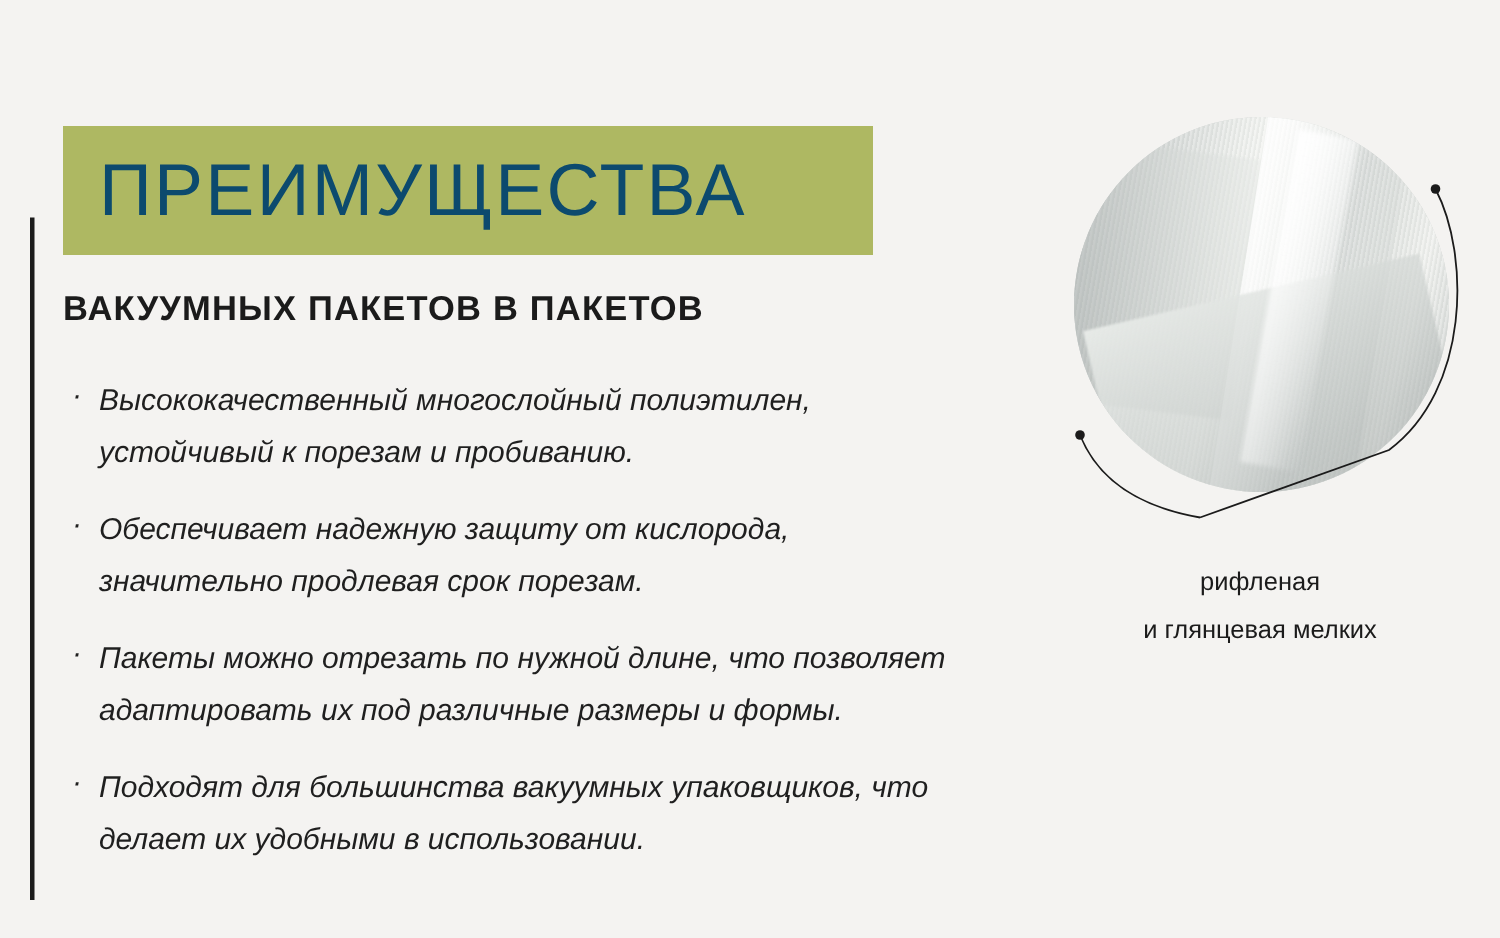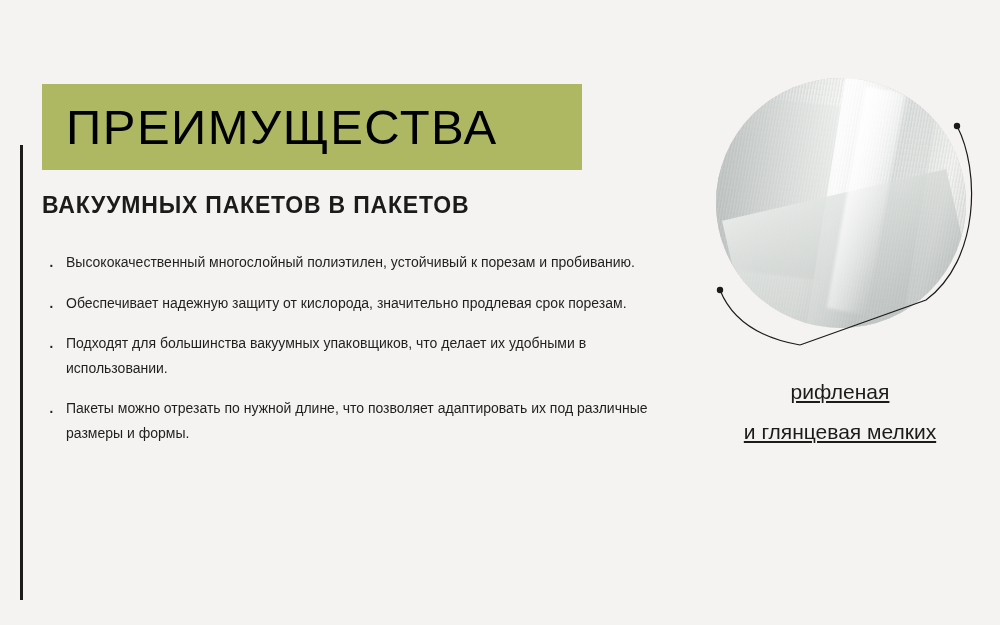--- a/index.html
+++ b/index.html
@@ -45,21 +45,21 @@
     top: 84px;
     width: 540px;
     height: 86px;
     background: #aeb862;
     display: flex;
     align-items: center;
   }
   .title-band .title-text {
     font-size: 49px;
     letter-spacing: 1.5px;
-    color: #000000;
+    color: #0c4a6e;
     font-weight: 400;
     padding-left: 24px;
     line-height: 1;
     white-space: nowrap;
   }
 
   .subtitle {
     position: absolute;
     left: 42px;
     top: 192px;
@@ -76,23 +76,24 @@
     top: 250px;
     width: 610px;
     list-style: none;
     margin: 0;
     padding: 0;
   }
   .bullets li {
     position: relative;
     padding-left: 24px;
     margin-bottom: 16px;
-    font-size: 14px;
+    font-size: 20px;
     line-height: 1.75;
     color: #1f1f1f;
+    font-style: italic;
   }
   .bullets li::before {
     content: "·";
     position: absolute;
     left: 6px;
     top: -3px;
     font-size: 20px;
     color: #1f1f1f;
     line-height: 1.75;
   }
@@ -195,46 +196,45 @@
     top: 0;
     overflow: visible;
   }
 
   .caption {
     position: absolute;
     left: 0;
     top: 372px;
     width: 320px;
     text-align: center;
-    font-size: 21px;
+    font-size: 17px;
     line-height: 1.9;
     color: #1b1b1b;
-    text-decoration: underline;
   }
 </style>
 </head>
 <body>
 
 <div class="slide">
 
   <div class="left-col">
 
     <div class="vrule"></div>
 
     <div class="title-band">
       <span class="title-text">ПРЕИМУЩЕСТВА</span>
     </div>
 
     <div class="subtitle">ВАКУУМНЫХ ПАКЕТОВ В ПАКЕТОВ</div>
 
     <ul class="bullets">
       <li>Высококачественный многослойный полиэтилен, устойчивый к порезам и пробиванию.</li>
       <li>Обеспечивает надежную защиту от кислорода, значительно продлевая срок порезам.</li>
+      <li>Пакеты можно отрезать по нужной длине, что позволяет адаптировать их под различные размеры и формы.</li>
       <li>Подходят для большинства вакуумных упаковщиков, что делает их удобными в использовании.</li>
-      <li>Пакеты можно отрезать по нужной длине, что позволяет адаптировать их под различные размеры и формы.</li>
     </ul>
 
   </div>
 
   <div class="right-col">
 
     <div class="photo-circle">
       <div class="film"></div>
       <div class="fold-c"></div>
       <div class="fold-a"></div>

